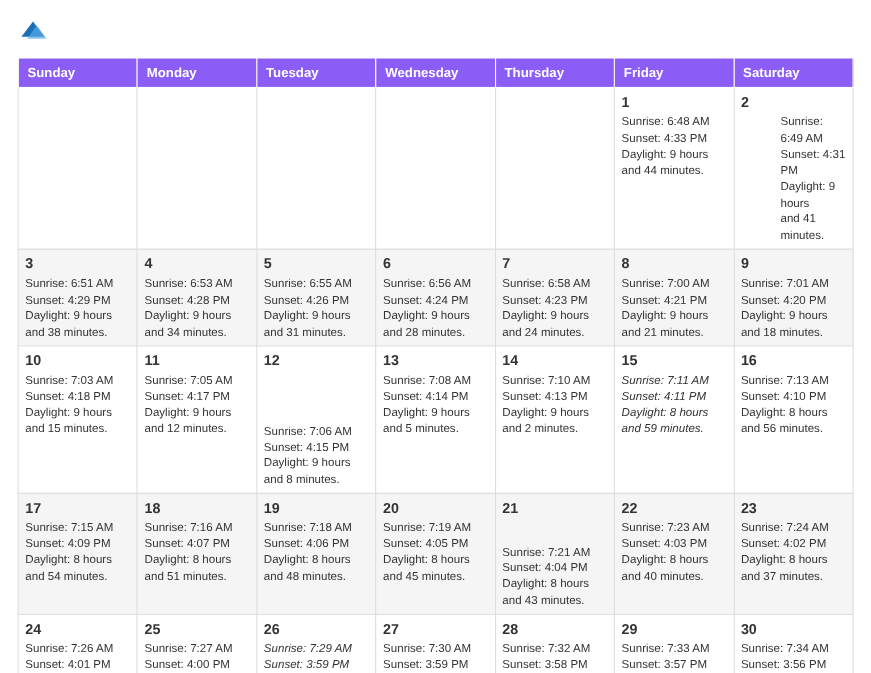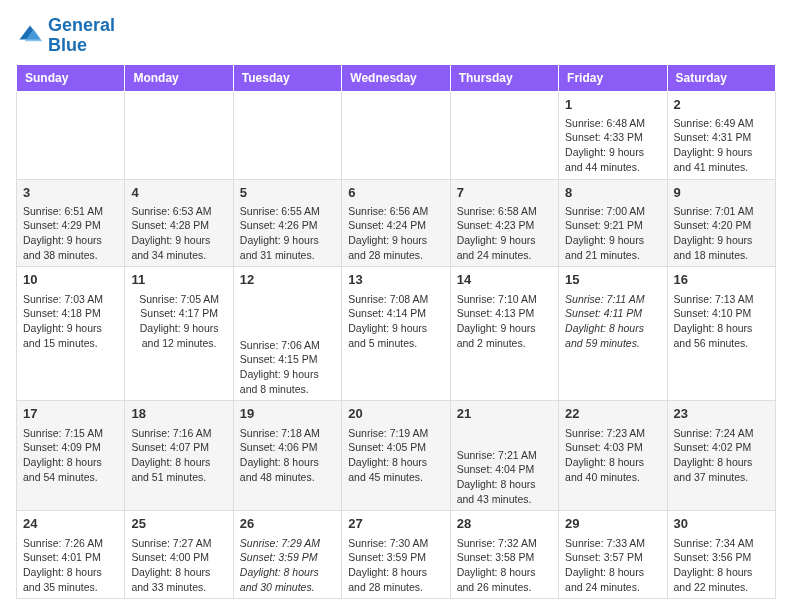--- a/index.html
+++ b/index.html
@@ -91,24 +91,20 @@
 </head>
 <body>
 
 <div class="header-area">
   <div class="logo">
     <svg class="logo-icon" viewBox="0 0 32 32" xmlns="http://www.w3.org/2000/svg">
       <rect x="0" y="0" width="32" height="32" fill="white"></rect>
       <polygon points="16,4 28,20 4,20" fill="#1a6fb5"></polygon>
       <polygon points="20,8 30,22 10,22" fill="#5aaae8" opacity="0.7"></polygon>
     </svg>
-    <div class="logo-text">
-      <span>General</span><br>
-      <span style="color:#1a6fb5">Blue</span>
-    </div>
   </div>
 </div>
 
 <table class="calendar">
   <thead>
     <tr>
     <th>Sunday</th>
         <th>Monday</th>
         <th>Tuesday</th>
         <th>Wednesday</th>
@@ -126,21 +122,21 @@
         <td class="empty-cell"></td>
         <td>
           <span class="day-number">1</span>
           <div class="day-info" style="white-space: pre-line;">Sunrise: 6:48 AM
 Sunset: 4:33 PM
 Daylight: 9 hours
 and 44 minutes.</div>
         </td>
         <td>
           <span class="day-number">2</span>
-          <div class="day-info" style="white-space: pre-line;">Sunrise: 6:49 AM
+          <div class="day-info" style="white-space: pre-line; margin-left: 36px;">Sunrise: 6:49 AM
 Sunset: 4:31 PM
 Daylight: 9 hours
 and 41 minutes.</div>
         </td>
       </tr>
       <tr>
         <td>
           <span class="day-number">3</span>
           <div class="day-info" style="white-space: pre-line;">Sunrise: 6:51 AM
 Sunset: 4:29 PM
@@ -171,21 +167,21 @@
         <td>
           <span class="day-number">7</span>
           <div class="day-info" style="white-space: pre-line;">Sunrise: 6:58 AM
 Sunset: 4:23 PM
 Daylight: 9 hours
 and 24 minutes.</div>
         </td>
         <td>
           <span class="day-number">8</span>
           <div class="day-info" style="white-space: pre-line;">Sunrise: 7:00 AM
-Sunset: 9:21 PM
+Sunset: 4:21 PM
 Daylight: 9 hours
 and 21 minutes.</div>
         </td>
         <td>
           <span class="day-number">9</span>
           <div class="day-info" style="white-space: pre-line;">Sunrise: 7:01 AM
 Sunset: 4:20 PM
 Daylight: 9 hours
 and 18 minutes.</div>
         </td>
@@ -193,21 +189,21 @@
       <tr>
         <td>
           <span class="day-number">10</span>
           <div class="day-info" style="white-space: pre-line;">Sunrise: 7:03 AM
 Sunset: 4:18 PM
 Daylight: 9 hours
 and 15 minutes.</div>
         </td>
         <td>
           <span class="day-number">11</span>
-          <div class="day-info" style="white-space: pre-line; text-align: center;">Sunrise: 7:05 AM
+          <div class="day-info" style="white-space: pre-line;">Sunrise: 7:05 AM
 Sunset: 4:17 PM
 Daylight: 9 hours
 and 12 minutes.</div>
         </td>
         <td>
           <span class="day-number">12</span>
           <div class="day-info" style="white-space: pre-line; margin-top: 48px;">Sunrise: 7:06 AM
 Sunset: 4:15 PM
 Daylight: 9 hours
 and 8 minutes.</div>

